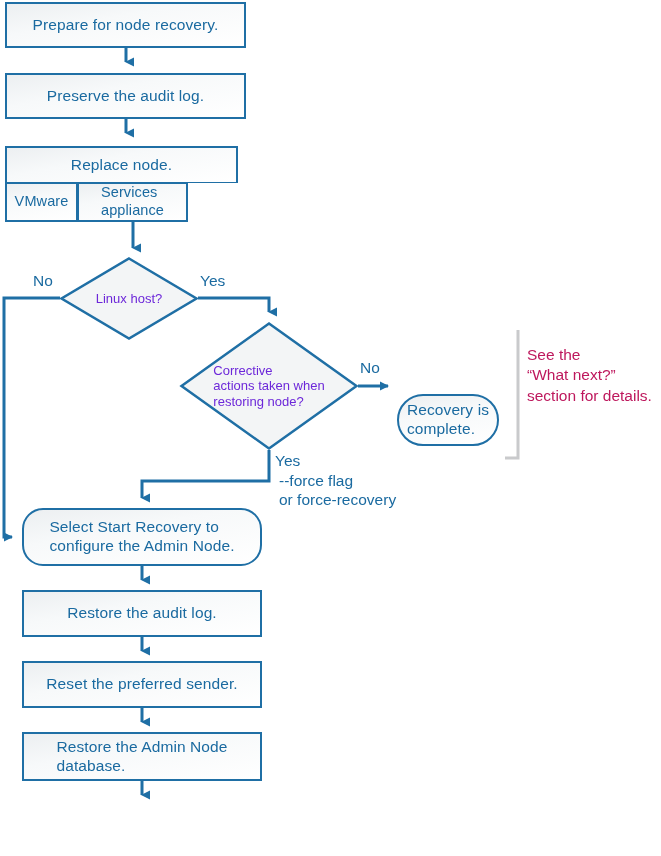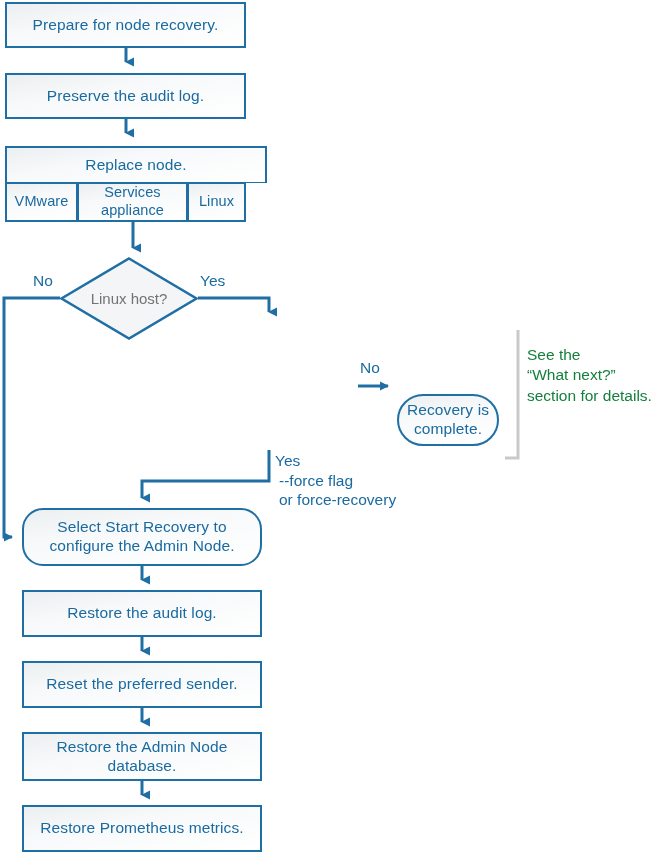--- a/index.html
+++ b/index.html
@@ -22,21 +22,20 @@
   }
   .node {
     position: absolute;
     box-sizing: border-box;
     border: 2px solid #1f6fa5;
     background: linear-gradient(170deg, #eceff1 0%, #f7f9fa 38%, #ffffff 100%);
     color: #1a6aa0;
     display: flex;
     align-items: center;
     justify-content: center;
-    text-align: center;
     line-height: 1.22;
     font-size: 15.5px;
     letter-spacing: 0.1px;
   }
   .node.small {
     font-size: 14.5px;
     border-width: 2px;
   }
   .node.oval {
     border-radius: 26px;
@@ -58,35 +57,35 @@
   }
   .diamond-label {
     position: absolute;
     left: 0; top: 0;
     width: 100%;
     height: 100%;
     display: flex;
     align-items: center;
     justify-content: center;
     text-align: left;
-    color: #737373;
-    font-size: 15px;
+    color: #6d28d9;
+    font-size: 13px;
     line-height: 1.2;
     pointer-events: none;
   }
   .edge-label {
     position: absolute;
     color: #1a6aa0;
     font-size: 15.5px;
     white-space: pre;
     line-height: 1.2;
   }
   .side-note {
     position: absolute;
-    color: #15803d;
+    color: #be185d;
     font-size: 15.5px;
     line-height: 1.32;
     white-space: pre-line;
   }
   .connectors {
     position: absolute;
     left: 0; top: 0;
     width: 661px;
     height: 856px;
     pointer-events: none;
@@ -138,42 +137,47 @@
   </svg>
 
   <div class="node" style="left:5px; top:2px; width:241px; height:46px;">
     <span>Prepare for node recovery.</span>
   </div>
 
   <div class="node" style="left:5px; top:73px; width:241px; height:46px;">
     <span>Preserve the audit log.</span>
   </div>
 
-  <div class="node header-cell" style="left:5px; top:146px; width:262px; height:37px;">
+  <div class="node header-cell" style="left:5px; top:146px; width:233px; height:37px;">
     <span>Replace node.</span>
   </div>
 
   <div class="node sub-cell small" style="left:77px; top:183px; width:111px; height:39px;">
     <span style="white-space:pre-line;">Services
 appliance</span>
   </div>
   <div class="node sub-cell small" style="left:5px; top:183px; width:73px; height:39px;">
     <span style="white-space:pre-line;">VMware</span>
-  </div>
-  <div class="node sub-cell small" style="left:187px; top:183px; width:59px; height:39px;">
-    <span style="white-space:pre-line;">Linux</span>
   </div>
 
   <div class="diamond-wrap" style="left:60px; top:257px; width:138px; height:83px;">
     <svg width="138" height="83" viewBox="0 0 138 83">
       <polygon points="69,1.5 136.5,41.5 69,81.5 1.5,41.5" fill="#f3f5f6" stroke="#1f6fa5" stroke-width="2.5"></polygon>
     </svg>
     <div class="diamond-label">Linux host?</div>
   </div>
 
+  <div class="diamond-wrap" style="left:180px; top:322px; width:178px; height:128px;">
+    <svg width="178" height="128" viewBox="0 0 178 128">
+      <polygon points="89,1.5 176.5,64 89,126.5 1.5,64" fill="#f3f5f6" stroke="#1f6fa5" stroke-width="2.5"></polygon>
+    </svg>
+    <div class="diamond-label" style="white-space:pre-line;">Corrective
+actions taken when
+restoring node?</div>
+  </div>
 
   <div class="node oval" style="left:397px; top:358px; width:102px; height:52px;margin-top:36px;">
     <span style="white-space:pre-line;">Recovery is
 complete.</span>
   </div>
 
   <div class="node" style="left:22px; top:508px; width:240px; height:58px;border-radius:21px;">
     <span style="white-space:pre-line;">Select Start Recovery to
 configure the Admin Node.</span>
   </div>
@@ -184,23 +188,20 @@
 
   <div class="node" style="left:22px; top:732px; width:240px; height:49px;">
     <span style="white-space:pre-line;">Restore the Admin Node
 database.</span>
   </div>
 
   <div class="node" style="left:22px; top:661px; width:240px; height:47px;">
     <span>Reset the preferred sender.</span>
   </div>
 
-  <div class="node" style="left:22px; top:805px; width:240px; height:47px;">
-    <span>Restore Prometheus metrics.</span>
-  </div>
 
   <div class="edge-label" style="left:33px; top:272px;">No</div>
 
   <div class="edge-label" style="left:200px; top:272px;">Yes</div>
 
   <div class="edge-label" style="left:360px; top:359px;">No</div>
 
   <div class="edge-label" style="left:275px; top:452px;">Yes</div>
 
   <div class="edge-label" style="left:279px; top:472px;">--force flag

